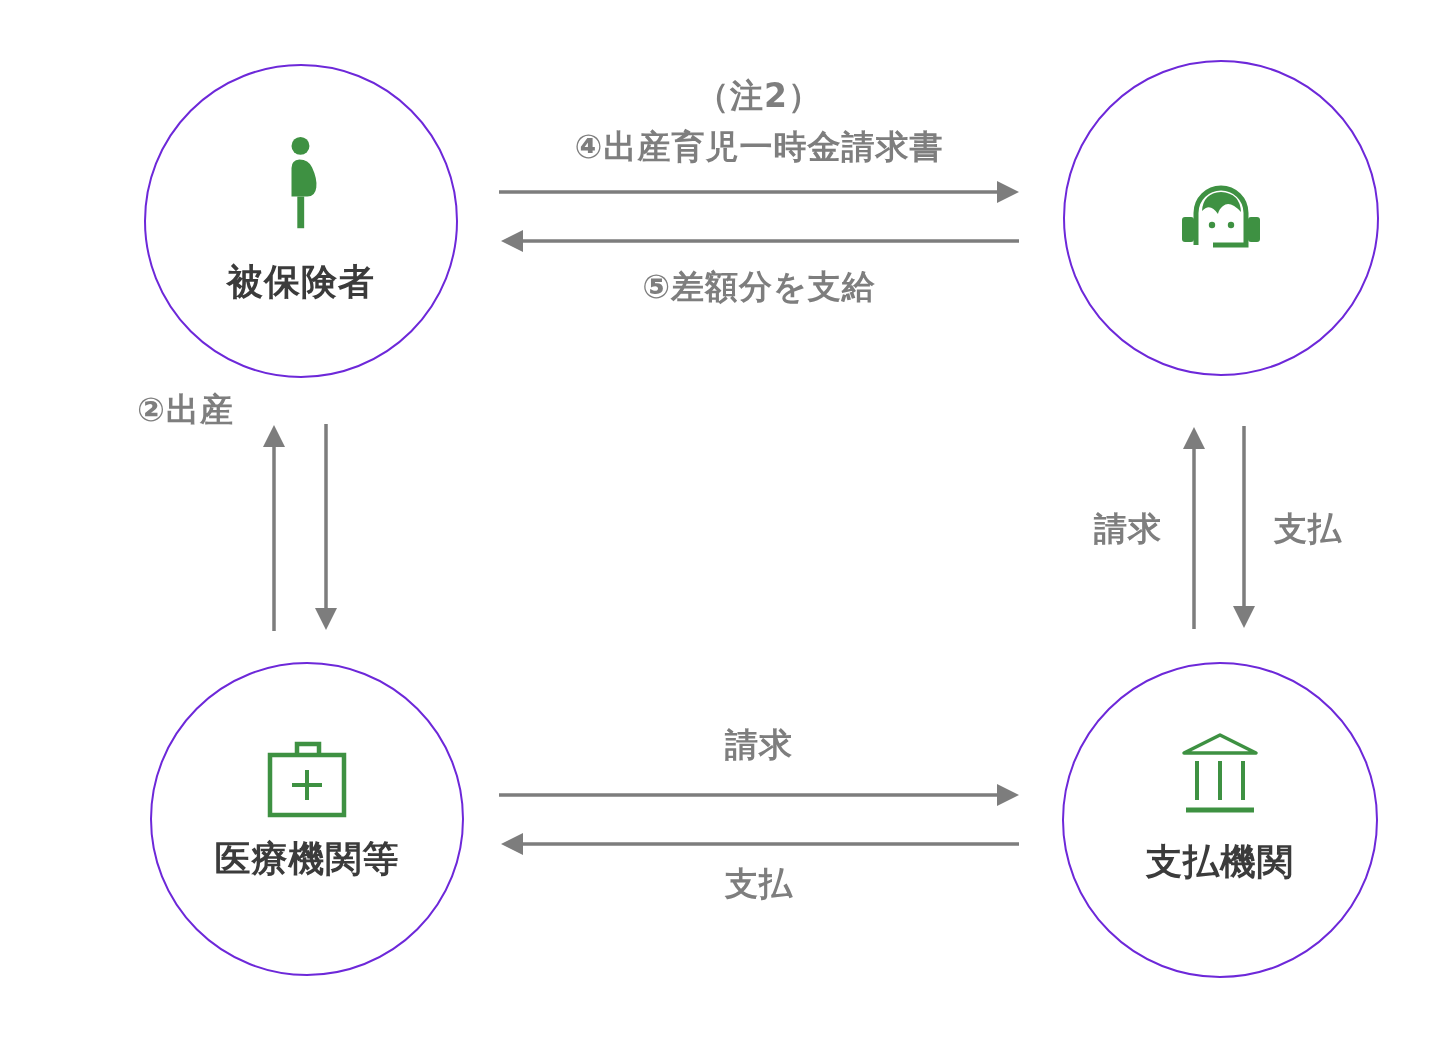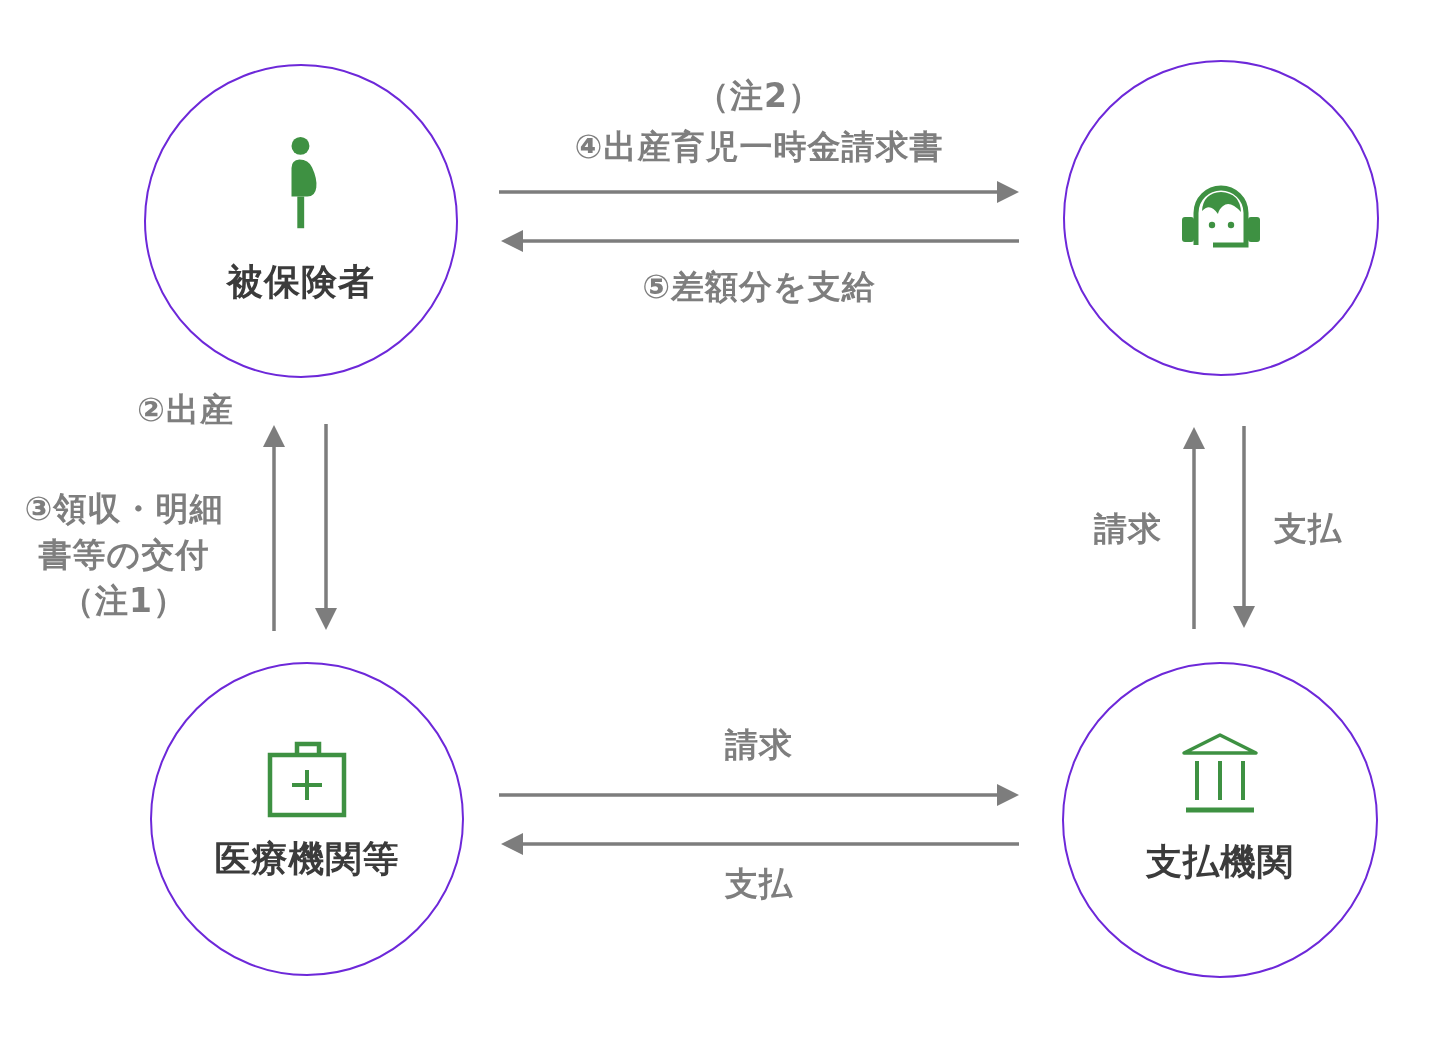--- a/index.html
+++ b/index.html
@@ -36,21 +36,21 @@
   }
   .node-label span{display:block;}
   .flow-label{
     position:absolute;
     color:#7e7e7e;
     font-size:33px;
     line-height:46px;
     white-space:nowrap;
     letter-spacing:1px;
   }
-  .centered{transform:translateX(-50%);text-align:center;}
+  .centered{transform:translateX(-50%);text-align:right;}
 </style>
 </head>
 <body>
 
 <div class="stage">
 
   <svg class="arrows" width="1440" height="1040" viewBox="0 0 1440 1040">
 
     <g fill="#7d7d7d" stroke="#7d7d7d">
       <line x1="499" y1="192" x2="997" y2="192" stroke-width="3.5"></line>
@@ -147,25 +147,20 @@
       <span>支払機関</span>
     </div>
   </div>
 
   <div class="flow-label centered" style="left:759px;top:73px;">（注2）</div>
   <div class="flow-label centered" style="left:759px;top:124px;">④出産育児一時金請求書</div>
   <div class="flow-label centered" style="left:759px;top:264px;">⑤差額分を支給</div>
 
   <div class="flow-label" style="left:137px;top:387px;">②出産</div>
 
-  <div class="flow-label centered" style="left:124px;top:486px;">
-    <span style="display:block">③領収・明細</span>
-    <span style="display:block">書等の交付</span>
-    <span style="display:block">（注1）</span>
-  </div>
 
 
   <div class="flow-label centered" style="left:1128px;top:506px;">請求</div>
   <div class="flow-label centered" style="left:1308px;top:506px;">支払</div>
 
   <div class="flow-label centered" style="left:759px;top:722px;">請求</div>
   <div class="flow-label centered" style="left:759px;top:861px;">支払</div>
 
 </div>
 

